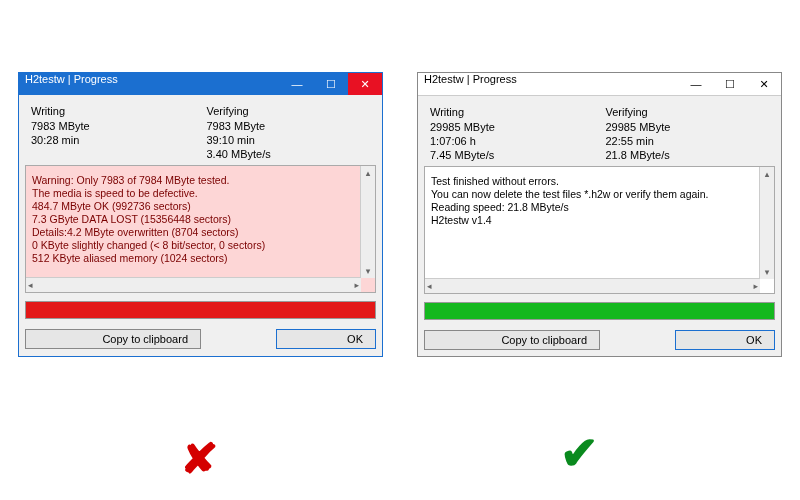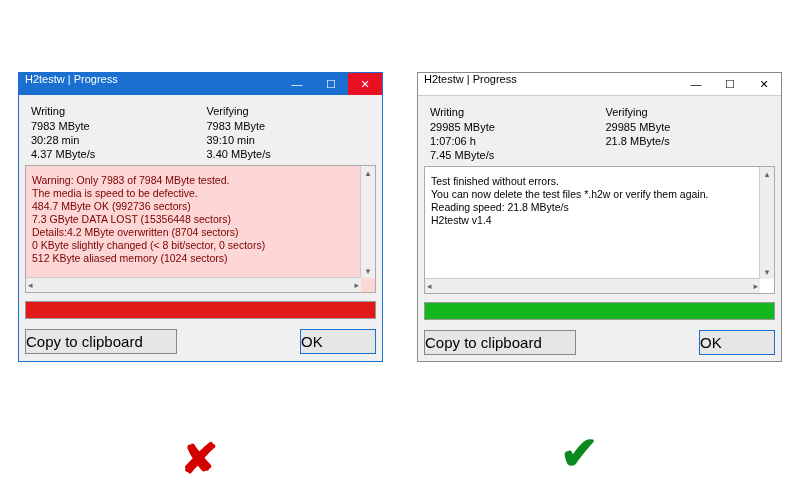--- a/index.html
+++ b/index.html
@@ -23,21 +23,21 @@
   .mline{font-size:11px;line-height:14px}
   .log{border:1px solid #aaa;background:#fff;padding:8px 6px;height:110px;position:relative;overflow:hidden}
   .log.err{background:#fdd6d6;color:#7a0000}
   .log .line{font-size:10.5px;line-height:13px;white-space:nowrap}
   .log .sb{position:absolute;right:0;top:0;bottom:14px;width:14px;background:#eee;border-left:1px solid #ccc;display:flex;flex-direction:column;align-items:center;justify-content:space-between;font-size:9px;color:#666;padding:2px 0}
   .log .sbh{position:absolute;left:0;right:14px;bottom:0;height:14px;background:#eee;border-top:1px solid #ccc;display:flex;justify-content:space-between;font-size:9px;color:#666;align-items:center;padding:0 2px}
   .pbar{height:16px;margin:8px 0;border:1px solid #999}
   .pbar.red{background:#e31818}
   .pbar.green{background:#14b81e}
   .btnrow{display:flex;justify-content:space-between;margin-top:2px}
-  .btn{border:1px solid #888;background:#e6e6e6;padding:3px 0;font-size:15px;text-align:left}
+  .btn{border:1px solid #888;background:#e6e6e6;padding:3px 12px;font-size:11px;text-align:right}
   .btn.copy{width:150px}
   .btn.ok{width:74px;border:1.5px solid #1b6fd0;background:#e6e6e6}
   .mark{position:absolute;font-size:46px;font-weight:bold;font-family:Arial}
   .mark.x{left:180px;top:432px;color:#d40000;transform:scaleY(.9)}
   .mark.v{left:560px;top:426px;color:#0a8a1e}
 </style>
 </head>
 <body>
 
 <div class="page">
@@ -50,21 +50,20 @@
         <div class="tb-btn">—</div>
         <div class="tb-btn">☐</div>
         <div class="tb-btn close blue-btn">✕</div>
       </div>
       <div class="body">
         <div class="metrics">
           <div class="mcol">
             <div class="mhead">Writing</div>
             <div class="mline">7983 MByte</div>
             <div class="mline">30:28 min</div>
-            <div class="mline">4.37 MByte/s</div>
           </div>
           <div class="mcol">
             <div class="mhead">Verifying</div>
             <div class="mline">7983 MByte</div>
             <div class="mline">39:10 min</div>
             <div class="mline">3.40 MByte/s</div>
           </div>
         </div>
         <div class="log err">
           <div class="line">Warning: Only 7983 of 7984 MByte tested.</div>
@@ -102,20 +101,21 @@
         <div class="metrics">
           <div class="mcol">
             <div class="mhead">Writing</div>
             <div class="mline">29985 MByte</div>
             <div class="mline">1:07:06 h</div>
             <div class="mline">7.45 MByte/s</div>
           </div>
           <div class="mcol">
             <div class="mhead">Verifying</div>
             <div class="mline">29985 MByte</div>
+            <div class="mline">22:55 min</div>
             <div class="mline">21.8 MByte/s</div>
           </div>
         </div>
         <div class="log">
           <div class="line">Test finished without errors.</div>
           <div class="line">You can now delete the test files *.h2w or verify them again.</div>
           <div class="line">Reading speed: 21.8 MByte/s</div>
           <div class="line">H2testw v1.4</div>
           <div class="sb">
               <span>▴</span>

